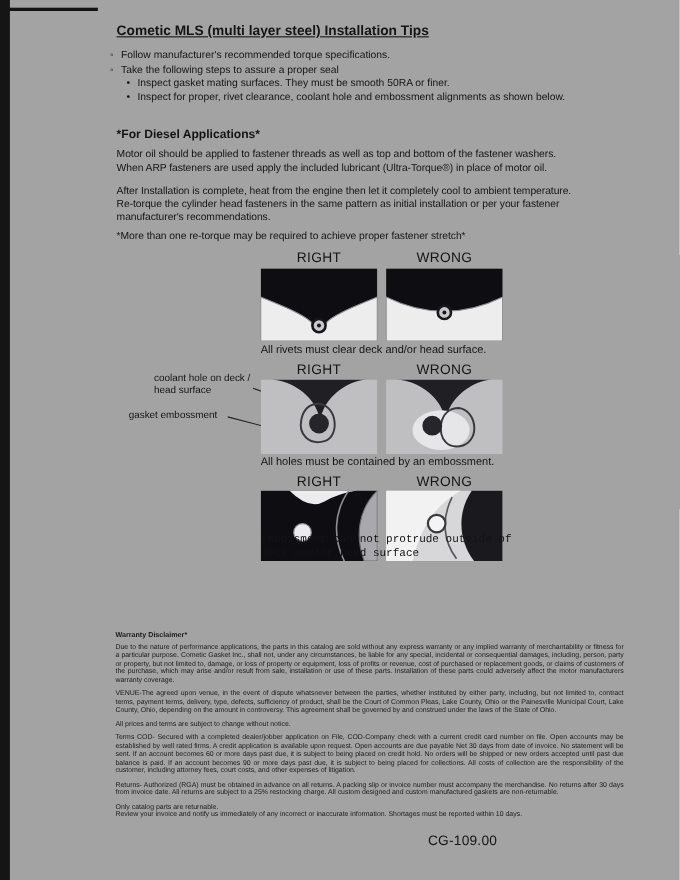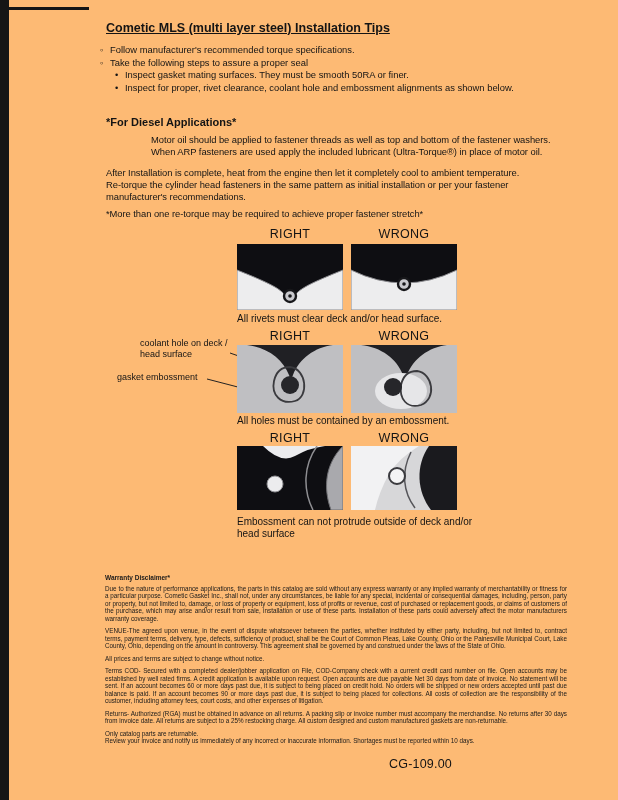--- a/index.html
+++ b/index.html
@@ -1,56 +1,56 @@
 <!DOCTYPE html>
 <html><head>
 <meta charset="utf-8">
 <style>
   * { margin:0; padding:0; box-sizing:border-box; }
   html,body { background:#ffffff; }
   .page {
-    position:relative; width:618px; height:800px; background:#fdba74;
+    position:relative; width:618px; height:800px; background:#a3a3a3;
     font-family:"Liberation Sans", sans-serif; color:#141414; overflow:hidden;
   }
   .left-bar { position:absolute; left:0; top:0; width:9px; height:800px; background:#151515; }
   .top-line { position:absolute; left:0; top:7px; width:89px; height:3px; background:#151515; }
 
   .title {
     position:absolute; left:106px; top:21px;
     font-size:12.5px; font-weight:bold; text-decoration:underline; white-space:nowrap;
   }
 
   .tips { position:absolute; left:110px; top:44px; list-style:none; font-size:9.4px; line-height:12.6px; width:440px; }
   .tips li { position:relative; }
   .tips li::before { content:"◦"; position:absolute; left:-10px; top:0; font-size:9.4px; }
   .tips li.sub { margin-left:15px; }
   .tips li.sub::before { content:"•"; }
 
   .diesel-heading { position:absolute; left:106px; top:116px; font-size:11px; font-weight:bold; }
   .body-para { position:absolute; left:106px; width:414px; font-size:9.4px; line-height:12.2px; letter-spacing:-0.05px; }
-  .p1 { top:134px;margin-left:45px; }
+  .p1 { top:134px; }
   .p2 { top:167px; }
   .note { top:208px; width:430px; }
 
   .diag-label { position:absolute; width:106px; text-align:center; font-size:12.5px; letter-spacing:0.3px; }
   .diag-label.left { left:237px; }
   .diag-label.right { left:351px; }
   .fig { position:absolute; display:block; }
   .fig-l { left:237px; }
   .fig-r { left:351px; }
   .fig-row1 { top:244px; }
   .fig-row2 { top:345px; }
   .fig-row3 { top:446px; }
   .lbl-row1 { top:227px; }
   .lbl-row2 { top:329px; }
   .lbl-row3 { top:431px; }
   .caption { position:absolute; left:237px; font-size:10px; line-height:12px; width:240px; }
   .cap-row1 { top:313px; }
   .cap-row2 { top:415px; }
-  .cap-row3 { top:516px; }
+  .cap-row3 { top:486px;font-family:Liberation Mono, monospace; }
 
   .callout { position:absolute; font-size:9px; line-height:10.8px; }
   .callout-1 { left:140px; top:338px; width:88px; }
   .callout-2 { left:117px; top:372px; width:100px; }
   .connectors { position:absolute; left:110px; top:335px; width:210px; height:70px; }
 
   .legal { position:absolute; left:105px; top:574px; width:462px; font-size:6.3px; line-height:7.5px; color:#1a1a1a; }
   .legal-head { font-weight:bold; font-size:6.5px; margin-bottom:3px; }
   .legal p.lp { margin-bottom:5px; text-align:justify; }
   .legal p.lp.tight { margin-bottom:0; }

